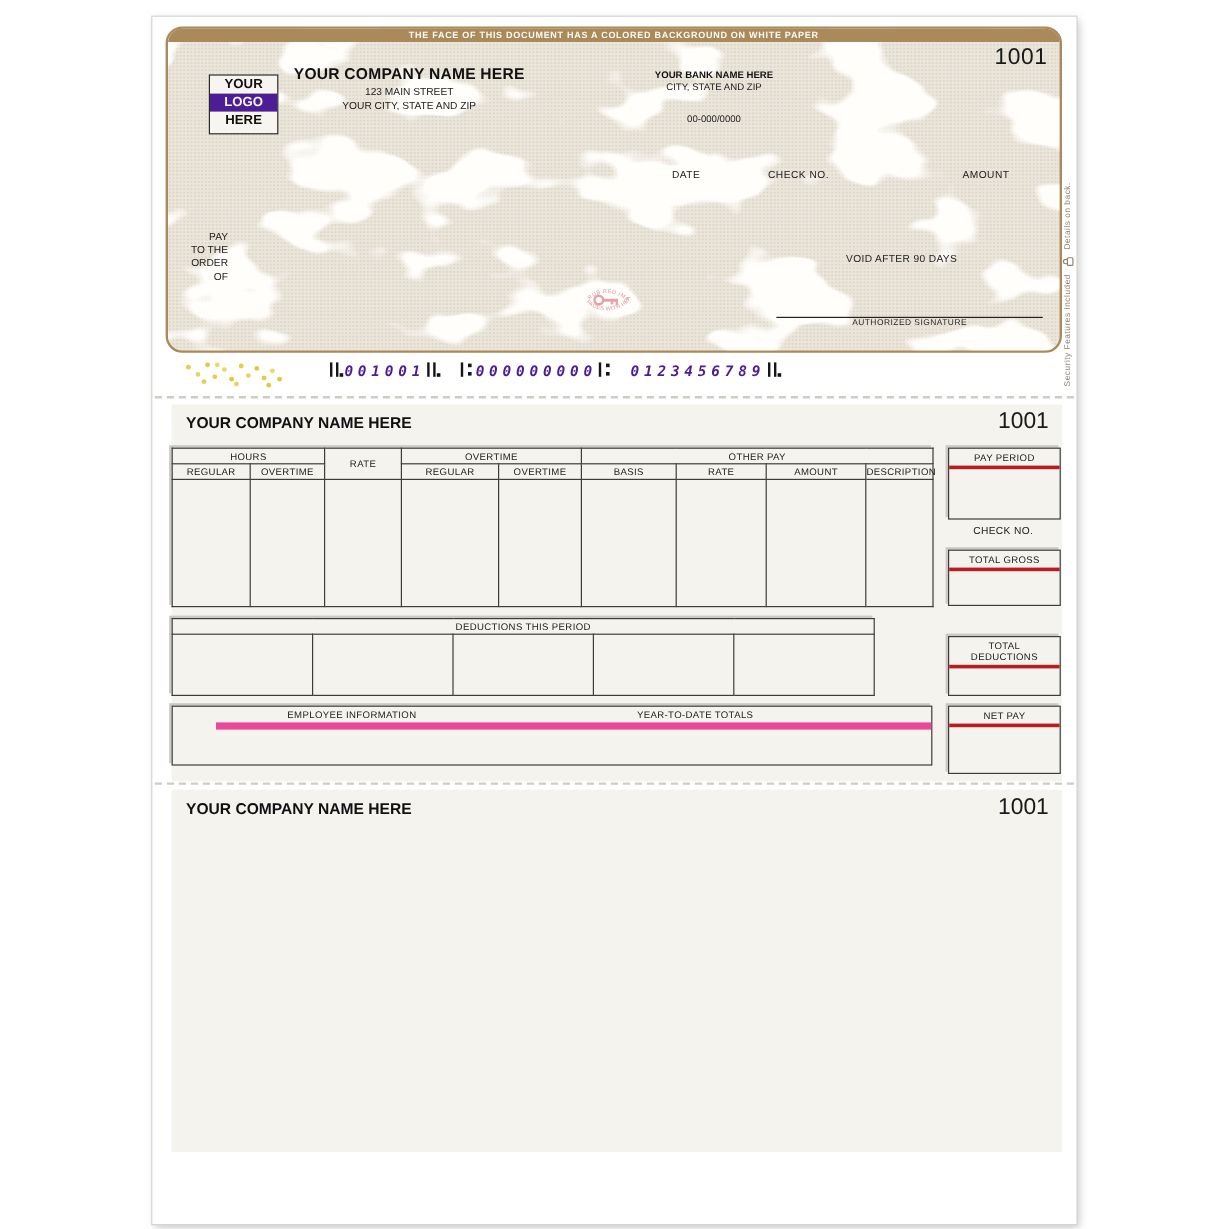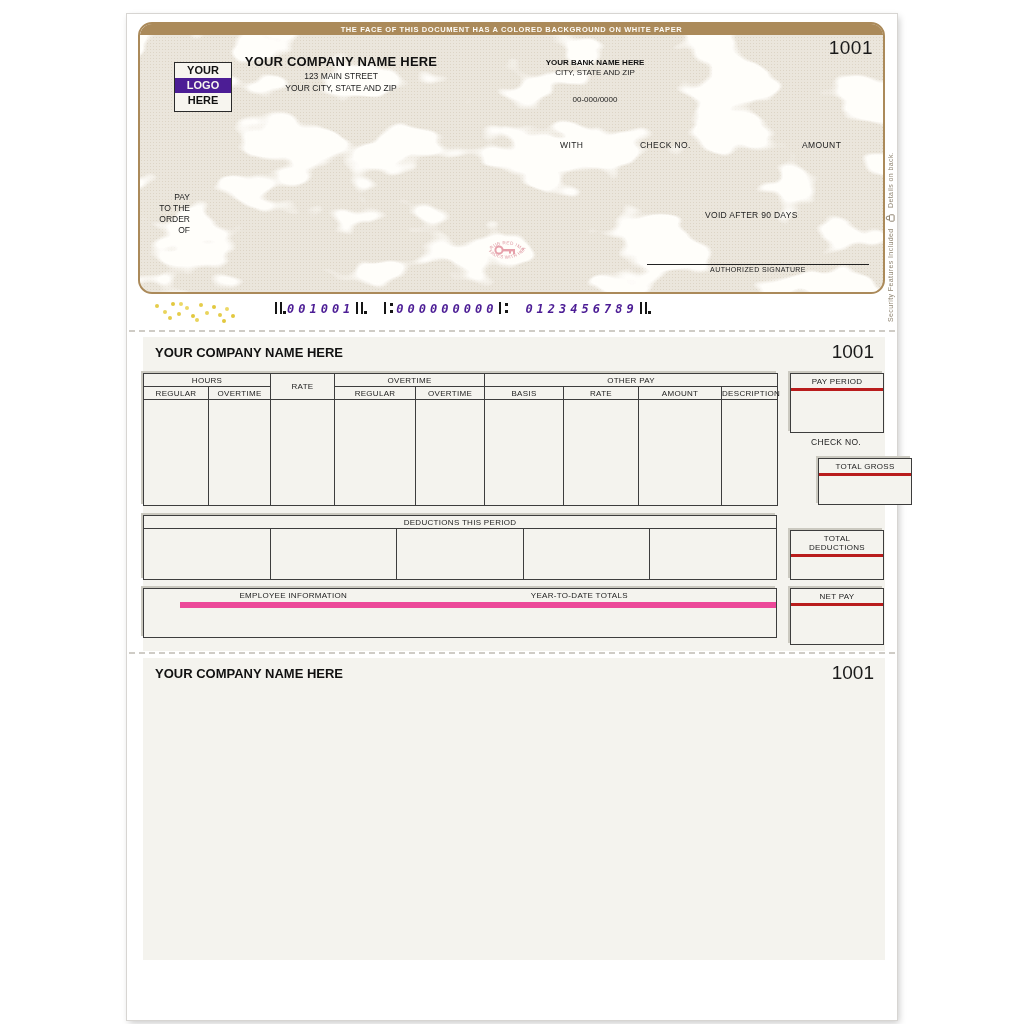--- a/index.html
+++ b/index.html
@@ -88,21 +88,21 @@
   .stub-number{position:absolute;right:11px;top:4px;font-size:19px;color:#1a1a1a;}
   .emboss{box-shadow:-2px -2px 0 0 #cbc9c0;}
   table.tbl{border-collapse:collapse;table-layout:fixed;background:#f4f3ee;}
   .tbl,.tbl th,.tbl td{border:1px solid #3d3d3d;}
   .tbl th{font-size:8px;font-weight:normal;color:#222;letter-spacing:0.3px;padding:0;}
   .tbl td{padding:0;}
   .main-tbl{position:absolute;left:0;top:36px;width:634px;}
   .main-tbl th{height:12px;}
   .main-tbl td{height:105px;}
   .th-small{font-size:7px;}
-  .ded-tbl{position:absolute;left:0;top:178px;width:634px;}
+  .ded-tbl{position:absolute;left:0;top:178px;width:586px;}
   .ded-tbl th{height:12px;}
   .ded-tbl td{height:50px;}
   .emp-box{position:absolute;left:0;top:251px;width:632px;height:48px;border:1px solid #3d3d3d;background:#f4f3ee;}
   .emp-head{position:relative;height:13px;border-bottom:6px solid #ec4899;font-size:8px;color:#222;margin-left:36px;}
   .emp-head span{position:absolute;top:2px;transform:translateX(-50%);white-space:nowrap;letter-spacing:0.3px;}
   .emp-head .l1{left:19%;}
   .emp-head .l2{left:67%;}
   
   .sidebox{position:absolute;left:647px;width:92px;border:1px solid #3d3d3d;background:#f4f3ee;}
   .sidebox .lab{border-bottom:3px solid #b91c1c;text-align:center;font-size:8px;color:#222;
@@ -138,21 +138,21 @@
     </div>
 
     <div class="bank-block">
       <div class="bank-name">YOUR BANK NAME HERE</div>
       <div class="bank-addr">CITY, STATE AND ZIP</div>
       <div class="bank-fraction">00-000/0000</div>
     </div>
 
     <div class="check-number">1001</div>
 
-    <div class="fieldlab" style="left:420px;">WITH</div>
+    <div class="fieldlab" style="left:420px;">DATE</div>
     <div class="fieldlab" style="left:500px;">CHECK NO.</div>
     <div class="fieldlab" style="left:662px;">AMOUNT</div>
 
     <div class="pay-to">
       <div>PAY</div>
       <div>TO THE</div>
       <div>ORDER</div>
       <div>OF</div>
     </div>
 
@@ -246,21 +246,21 @@
             <td></td>
         <td></td>
       </tr>
     </tbody>
       </table>
 
     <div class="sidebox emboss" style="top:36px;height:58px;">
       <div class="lab">PAY PERIOD</div>
     </div>
     <div class="side-label" style="top:100px;">CHECK NO.</div>
-    <div class="sidebox emboss" style="top:121px;height:45px;margin-left:28px;">
+    <div class="sidebox emboss" style="top:121px;height:45px;">
       <div class="lab">TOTAL GROSS</div>
     </div>
     <div class="sidebox emboss" style="top:193px;height:48px;">
       <div class="lab" style="padding-left:14px;padding-right:14px;">TOTAL DEDUCTIONS</div>
     </div>
     <div class="sidebox emboss" style="top:251px;height:55px;">
       <div class="lab">NET PAY</div>
     </div>
 
     <table class="tbl ded-tbl emboss">

